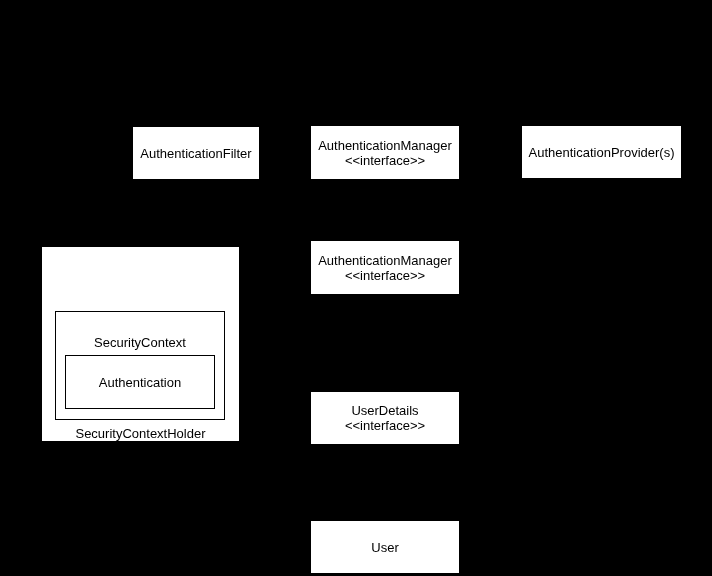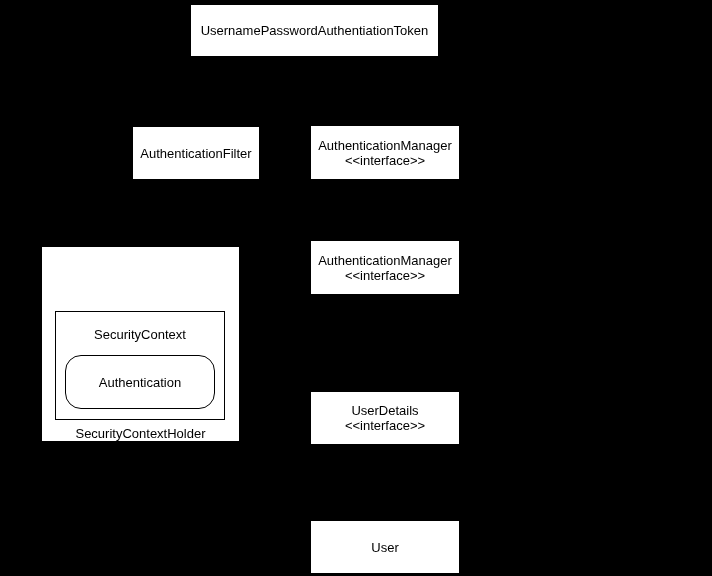--- a/index.html
+++ b/index.html
@@ -40,44 +40,44 @@
   #n-filter     { left:132px; top:126px; width:128px; height:54px;justify-content:center; }
   #n-mgr-top    { left:310px; top:125px; width:150px; height:55px; }
   #n-providers  { left:521px; top:125px; width:161px; height:54px; }
   
   #n-mgr-mid    { left:310px; top:240px; width:150px; height:55px; }
   #n-uds        { left:521px; top:241px; width:149px; height:54px; }
   
   #n-holder     { left:41px;  top:246px; width:199px; height:196px;
                   justify-content:flex-end; padding-top:30px; }
   #n-context    { left:13px;  top:64px;  width:170px; height:109px;
-                  justify-content:flex-start; padding-top:15px; }
-  #n-auth       { left:9px;   top:43px;  width:150px; height:54px;border-radius:16px; }
+                  justify-content:flex-start; padding-top:23px; }
+  #n-auth       { left:9px;   top:43px;  width:150px; height:54px; }
   
   #n-userdetails{ left:310px; top:391px; width:150px; height:54px; }
   #n-user       { left:310px; top:520px; width:150px; height:54px; }
 </style>
 </head>
 <body>
 
 <div class="canvas">
 
-  <div class="node" id="n-token">
-    <span class="label">UsernamePasswordAuthentiationToken</span>
-  </div>
 
   <div class="node" id="n-filter">
     <span class="label">AuthenticationFilter</span>
   </div>
 
   <div class="node" id="n-mgr-top">
     <span class="label">AuthenticationManager</span>
     <span class="label stereotype">&lt;&lt;interface&gt;&gt;</span>
   </div>
 
+  <div class="node" id="n-providers">
+    <span class="label">AuthenticationProvider(s)</span>
+  </div>
 
   <div class="node" id="n-mgr-mid">
     <span class="label">AuthenticationManager</span>
     <span class="label stereotype">&lt;&lt;interface&gt;&gt;</span>
   </div>
 
 
   <div class="node" id="n-holder">
     <span class="label">SecurityContextHolder</span>
     <div class="node" id="n-context">

